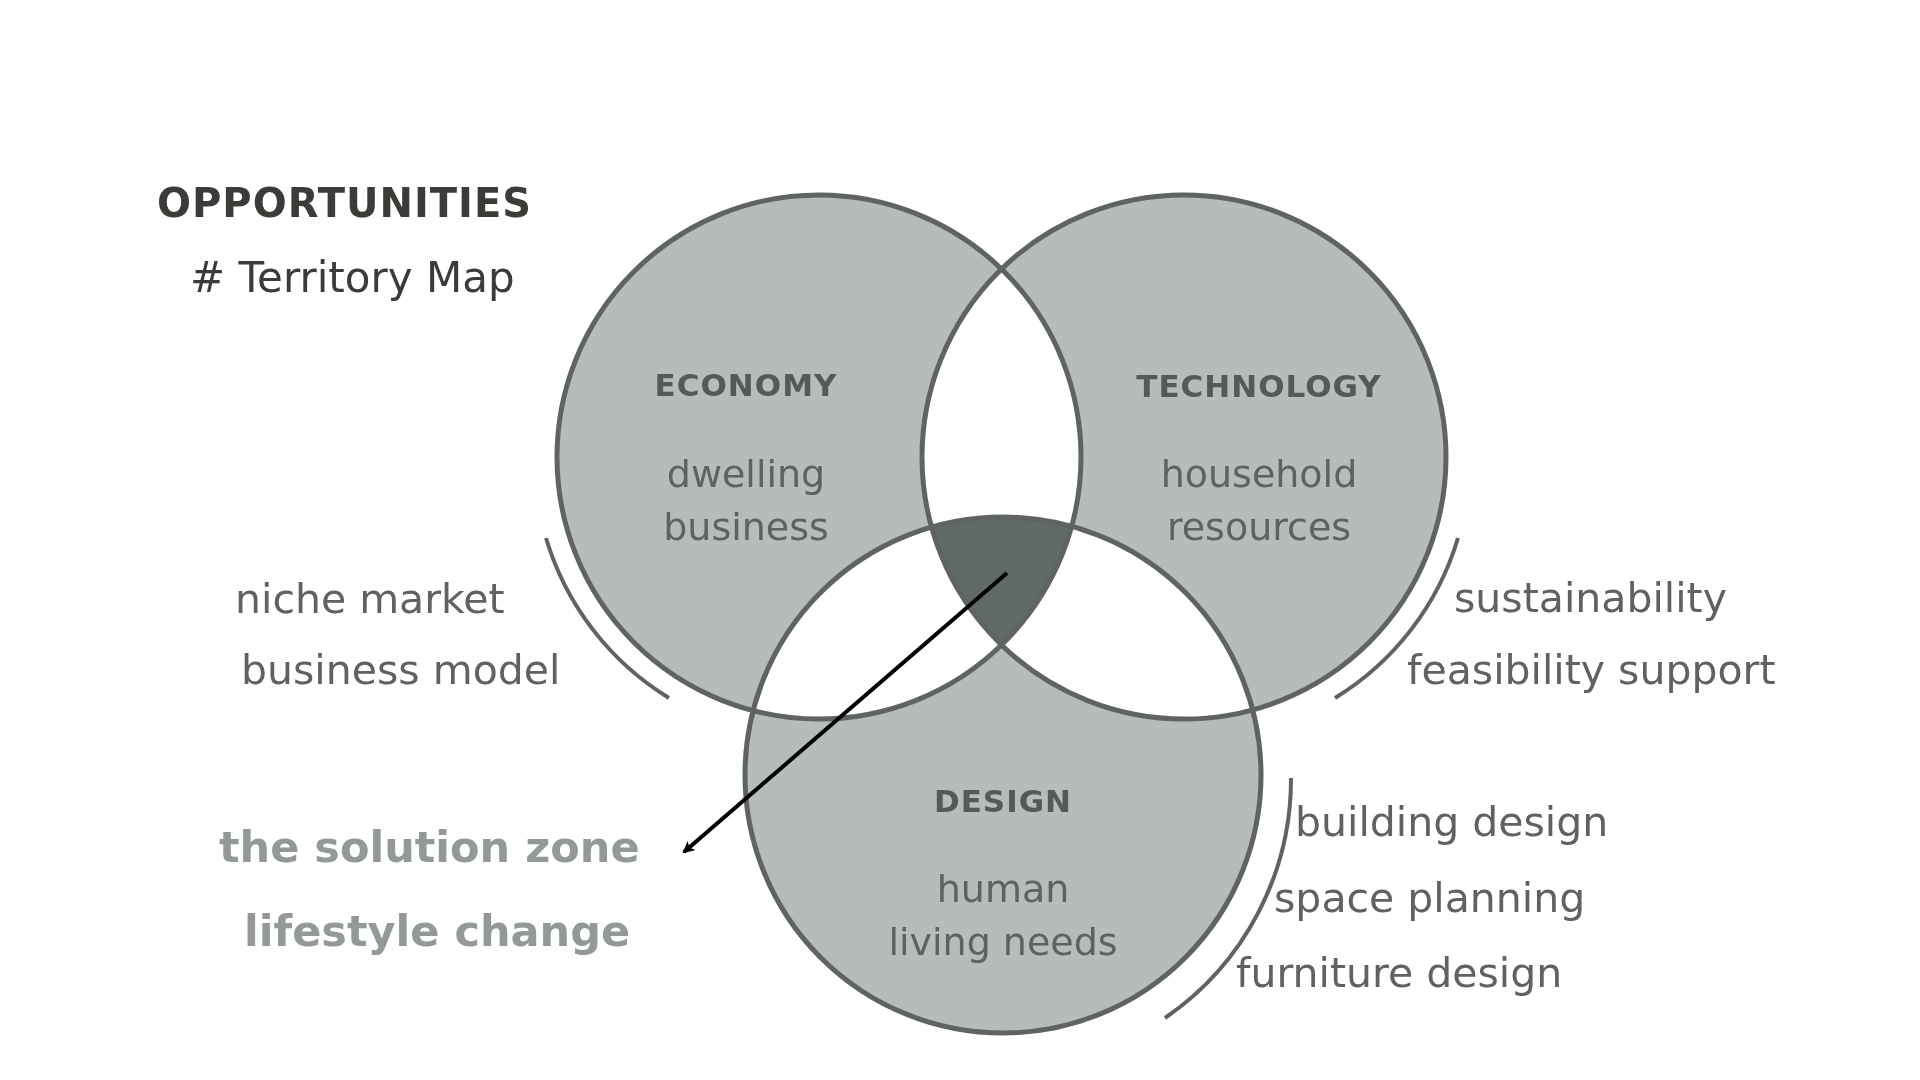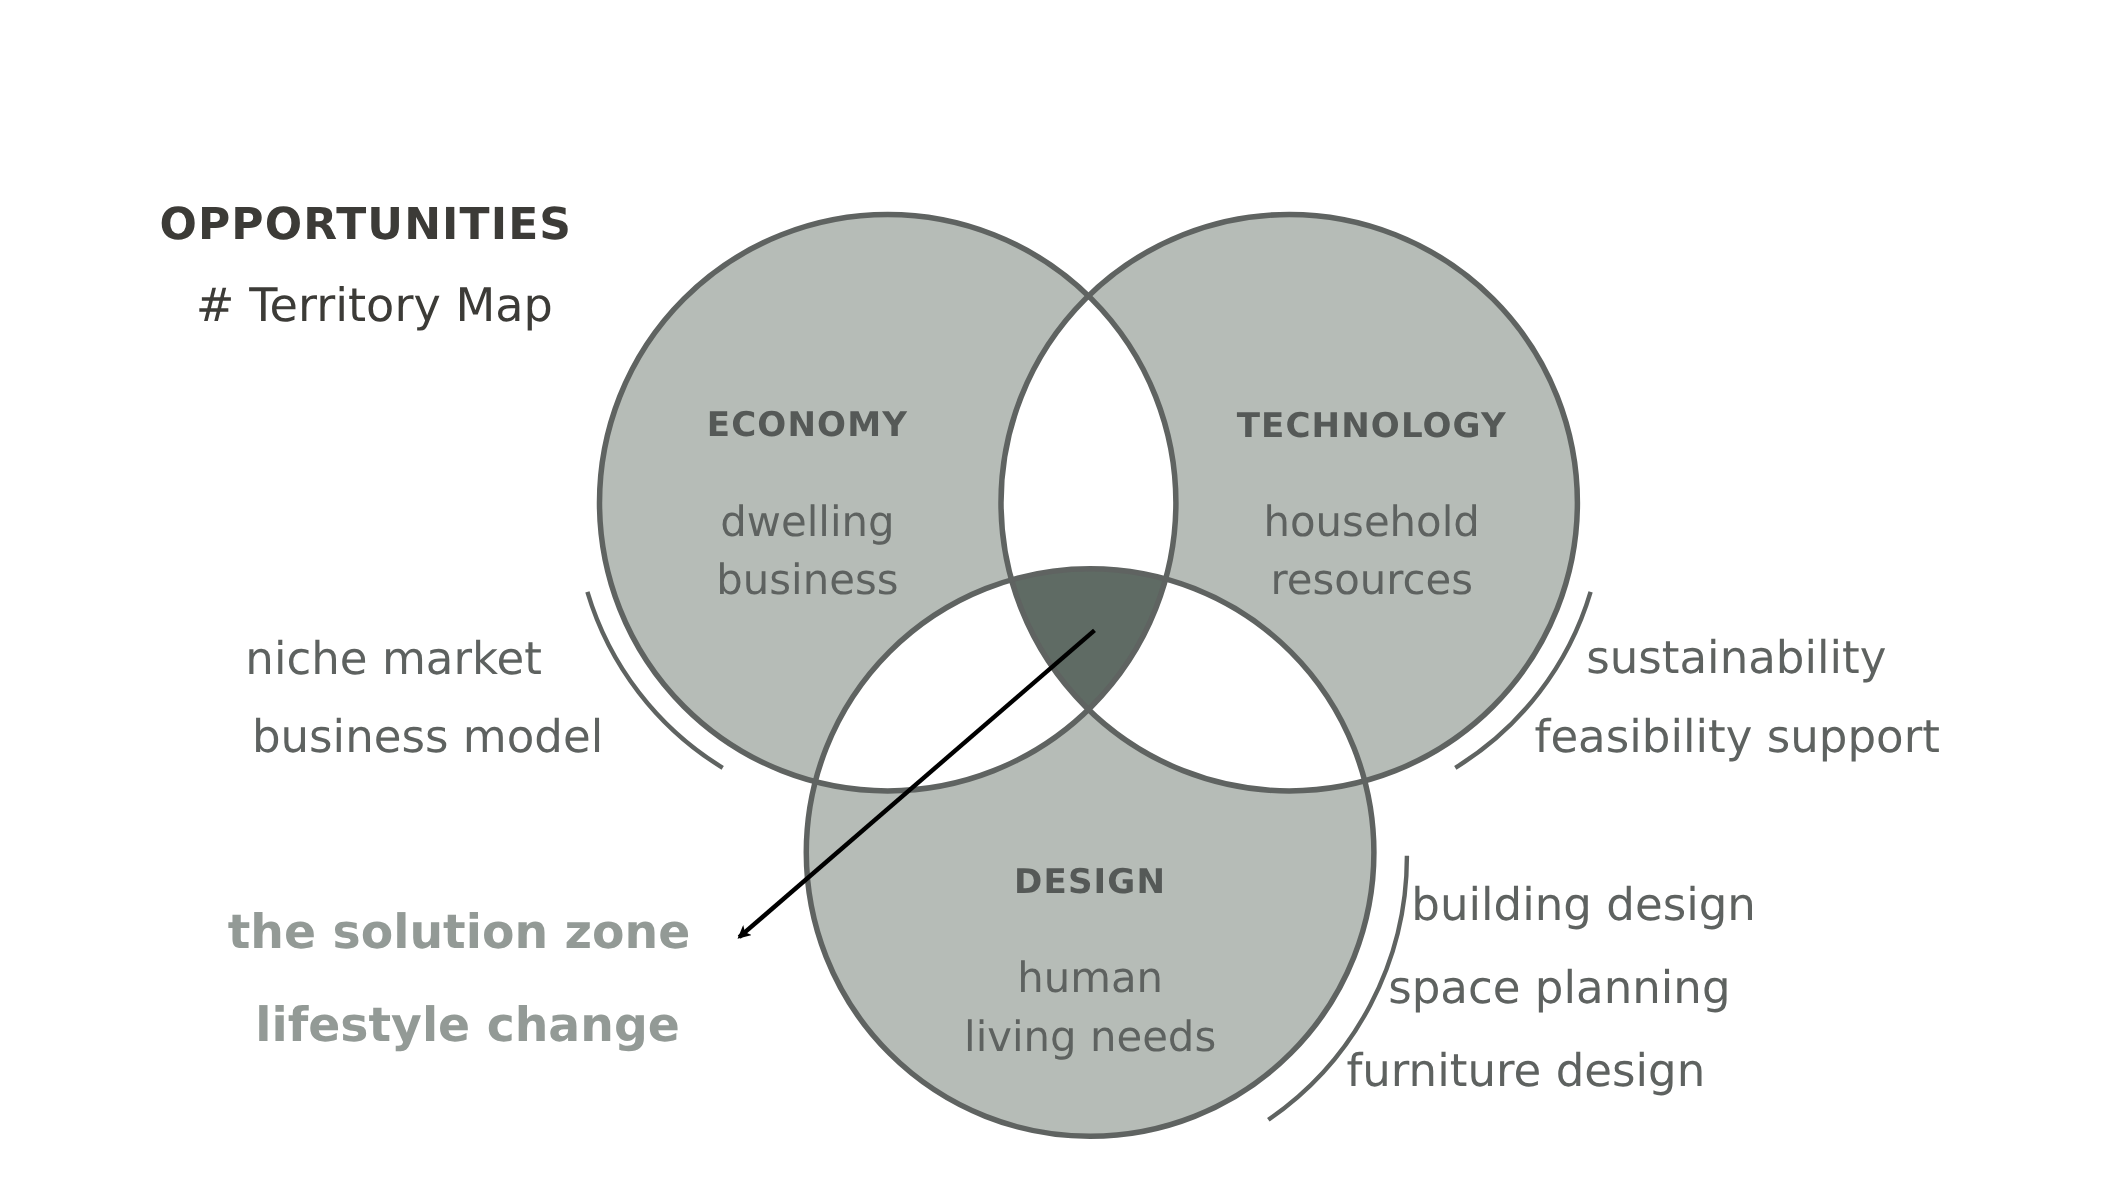--- a/index.html
+++ b/index.html
@@ -1,17 +1,17 @@
 <!DOCTYPE html>
 <html><head>
   <meta charset="utf-8">
   <style>
     html, body { margin: 0; padding: 0; background: #ffffff; }
     body { width: 1920px; height: 1080px; position: relative; overflow: hidden; font-family: "DejaVu Sans", sans-serif; }
-    #stage { position: absolute; left: 0; top: 0; width: 1575px; height: 1080px; }
+    #stage { position: absolute; left: 0; top: 0; width: 1575px; height: 1080px; padding-left: 12px; }
     svg text { font-family: "DejaVu Sans", sans-serif; }
     .t-title { font-weight: 700; font-size: 40px; fill: #3c3b37; letter-spacing: 1px; }
     .t-sub { font-weight: 400; font-size: 42px; fill: #3c3b37; }
     .t-head { font-weight: 700; font-size: 31px; fill: #555957; letter-spacing: 1px; }
     .t-body { font-weight: 400; font-size: 38px; fill: #5e6260; }
     .t-side { font-weight: 400; font-size: 41px; fill: #5e6260; }
     .t-sol { font-weight: 700; font-size: 43px; fill: #939a96; }
   </style>
 </head>
 <body>

